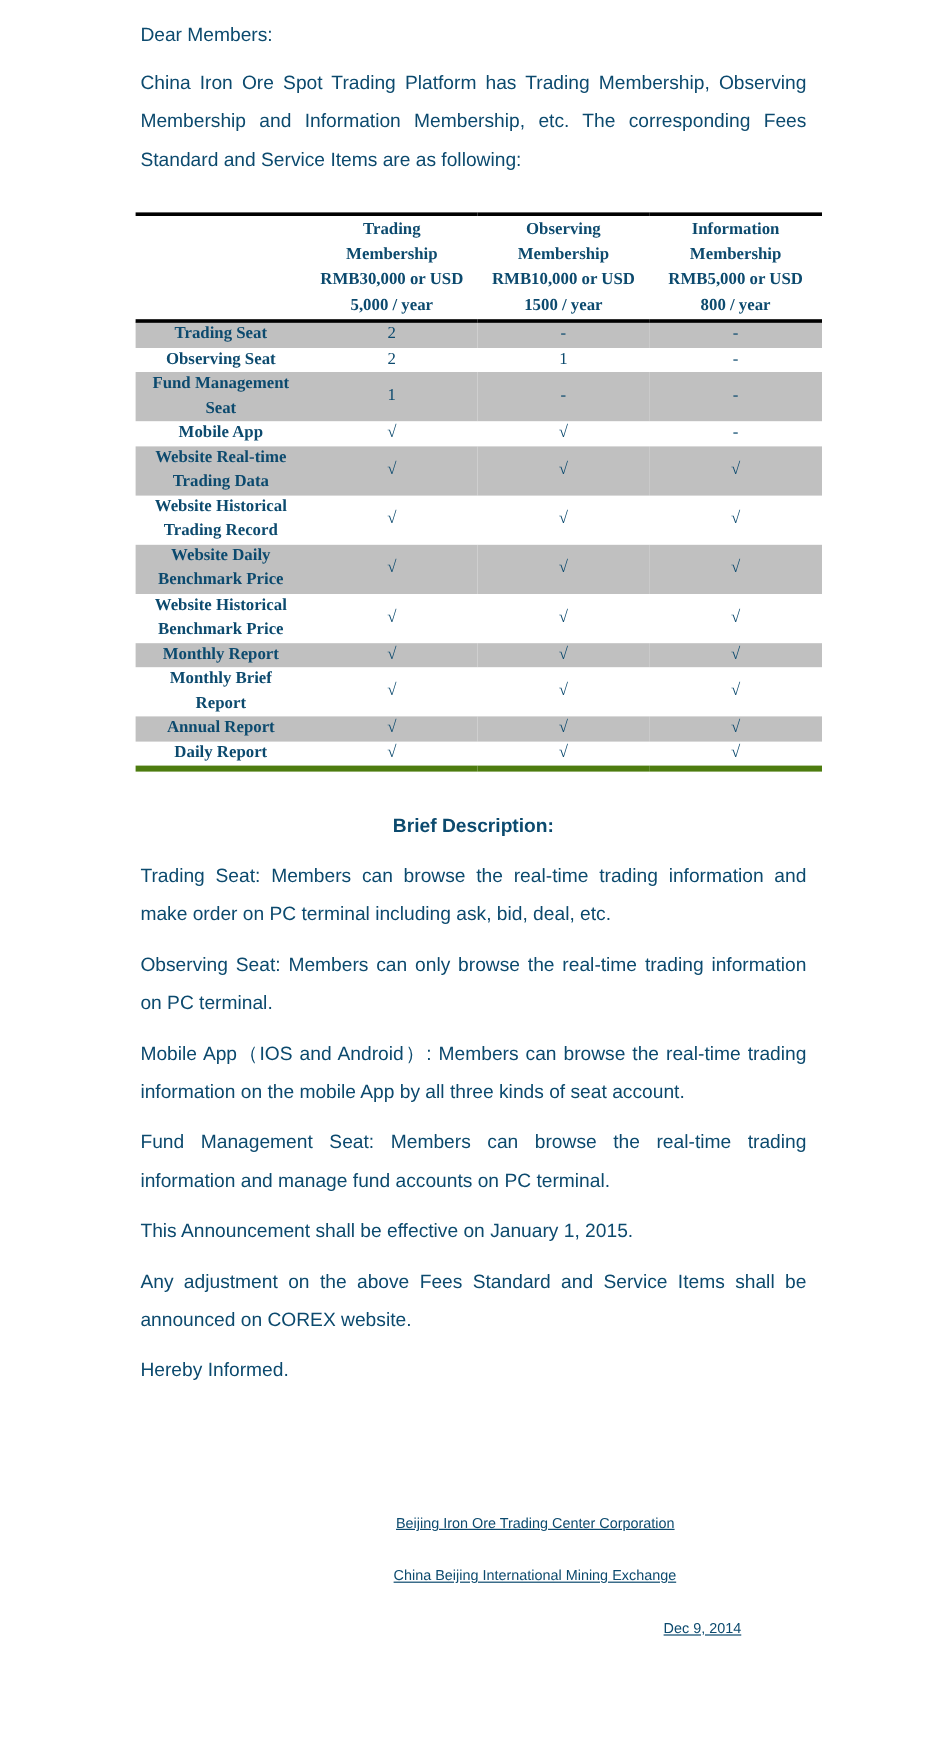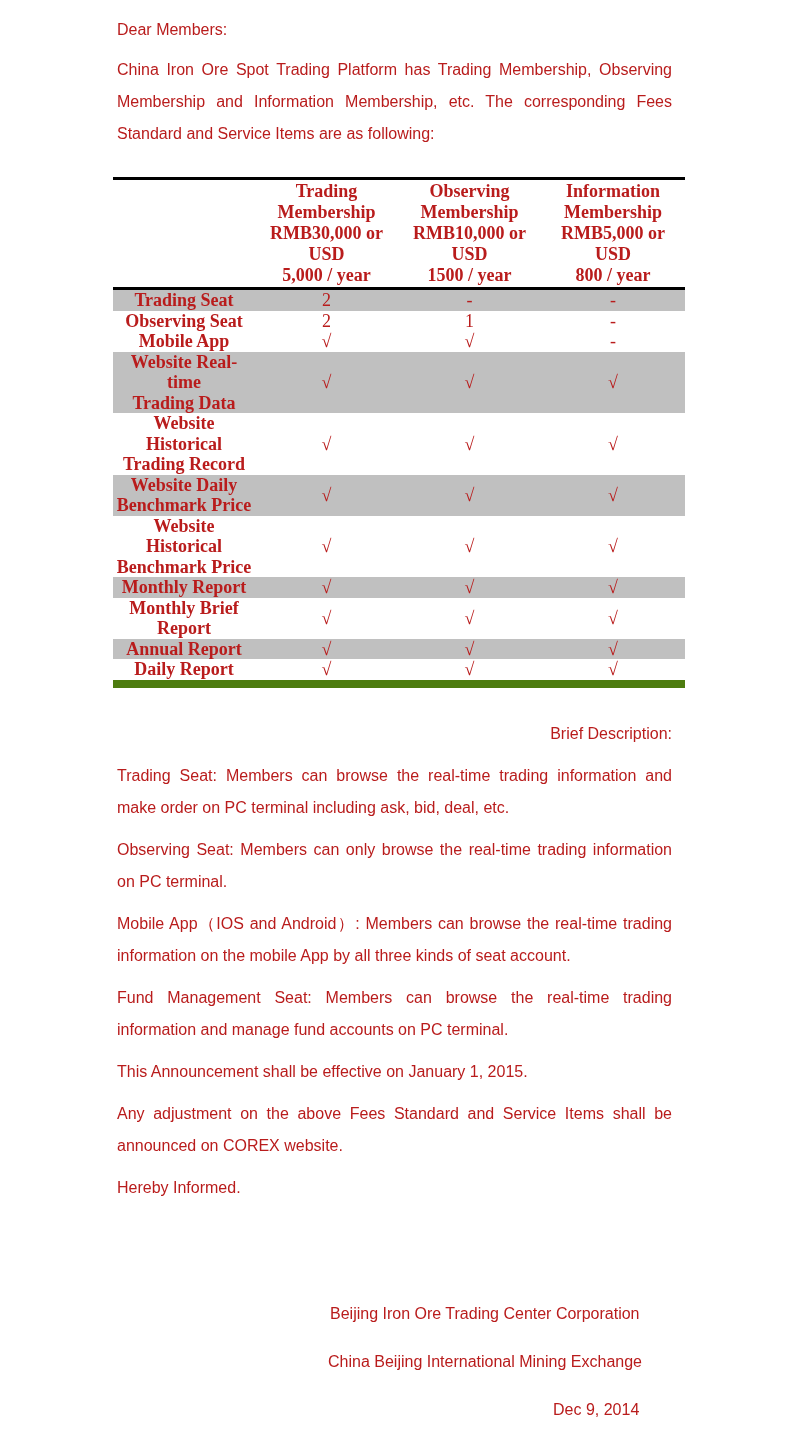--- a/index.html
+++ b/index.html
@@ -1,45 +1,45 @@
 <!DOCTYPE html>
 <html><head>
 <meta charset="utf-8">
 <style>
   html, body { margin: 0; padding: 0; background: #ffffff; }
   .page {
     position: relative;
     width: 791px;
     height: 1456px;
     background: #ffffff;
-    color: #b91c1c;
+    color: #0c4a6e;
     font-family: "Liberation Sans", "DejaVu Sans", sans-serif;
     overflow: hidden;
   }
   .para {
     margin: 10px 119px 0 117px;
     font-size: 16px;
     line-height: 32px;
     text-align: justify;
   }
   .greeting { margin-top: 14px; text-align: left; }
   .intro { margin-top: 8px; }
   .lead { font-weight: normal; }
-  .brief-heading { font-weight: normal; margin-top: 30px; text-align: right; }
+  .brief-heading { font-weight: bold; margin-top: 30px; text-align: center; }
 
   table.fees-table {
     border-collapse: collapse;
     table-layout: fixed;
     width: 572px;
     margin: 27px 0 0 113px;
     font-family: "Liberation Serif", "DejaVu Serif", serif;
-    font-size: 18px;
+    font-size: 14px;
     text-align: center;
     border-top: 3px solid #000;
-    border-bottom: 8px solid #4d7c0f;
+    border-bottom: 5px solid #4d7c0f;
   }
   table.fees-table thead th {
     font-weight: bold;
     line-height: 21px;
     white-space: pre-line;
     vertical-align: middle;
     padding: 1px 2px;
     border-bottom: 3px solid #000;
   }
   table.fees-table tbody td {
@@ -47,21 +47,21 @@
     vertical-align: middle;
     padding: 0 2px;
     font-weight: normal;
   }
   table.fees-table tbody td.row-label {
     font-weight: bold;
     white-space: pre-line;
   }
   table.fees-table tbody tr.shade { background: #c0c0c0; }
 
-  .signature { font-size: 16px; line-height: 32px; }
+  .signature { font-size: 12px; line-height: 32px; text-decoration: underline; }
   .sig-line { margin-top: 10px; }
   .sig-org1 { margin-left: 330px; margin-top: 94px; }
   .sig-org2 { margin-left: 328px; }
   .sig-date { margin-left: 553px; }
 </style>
 </head>
 <body>
 
 <div class="page">
 
@@ -99,20 +99,27 @@
         <td>2</td>
         <td>-</td>
         <td>-</td>
       </tr>
       <tr>
         <td class="row-label">Observing Seat</td>
         <td>2</td>
         <td>1</td>
         <td>-</td>
       </tr>
+      <tr class="shade">
+        <td class="row-label">Fund Management
+Seat</td>
+        <td>1</td>
+        <td>-</td>
+        <td>-</td>
+      </tr>
       <tr>
         <td class="row-label">Mobile App</td>
         <td>√</td>
         <td>√</td>
         <td>-</td>
       </tr>
       <tr class="shade">
         <td class="row-label">Website Real-time
 Trading Data</td>
         <td>√</td>

